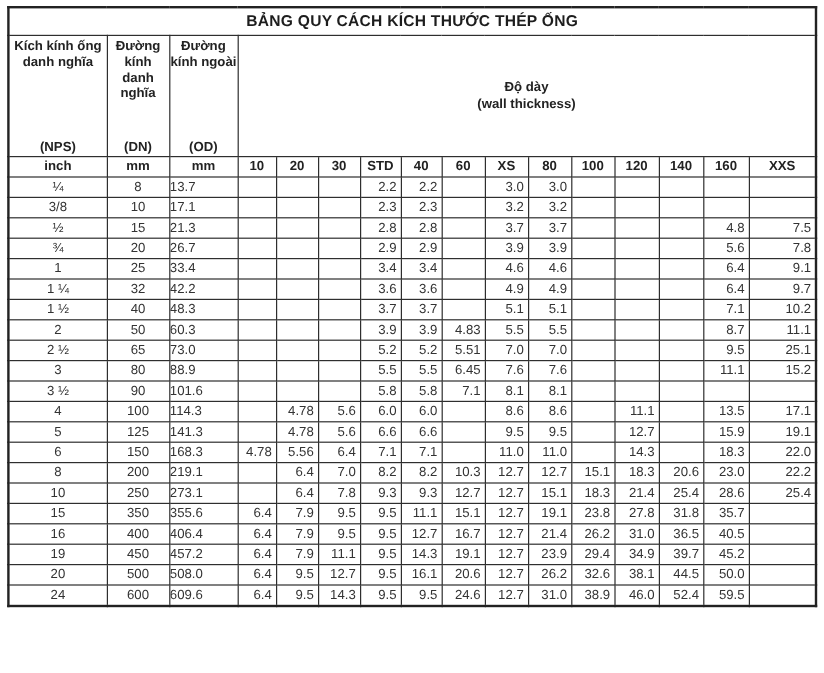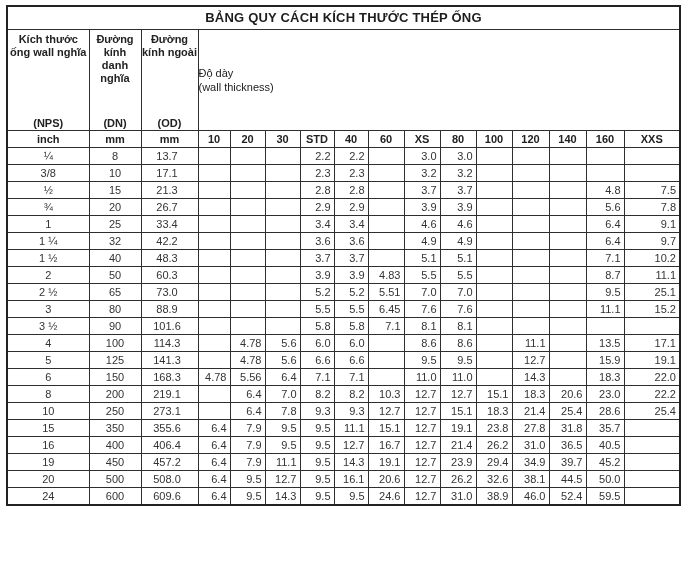--- a/index.html
+++ b/index.html
@@ -7,25 +7,25 @@
   .wrap{position:absolute;left:6px;top:5px;}
   table{border-collapse:collapse;table-layout:fixed;background:#fff;border:2px solid #222;}
   td{border:1px solid #2e2e2e;padding:0;font-size:11px;line-height:16px;height:16px;color:#333;
      white-space:nowrap;overflow:hidden;}
   .title-cell{height:22px;font-weight:bold;font-size:13px;text-align:center;color:#1d1d1d;
      letter-spacing:.2px;vertical-align:middle;}
   .hcell{height:100px;vertical-align:top;font-weight:bold;text-align:center;color:#222;}
   .hflex{display:flex;flex-direction:column;justify-content:space-between;height:97px;padding-top:3px;}
   .hflex .nm{line-height:13px;white-space:normal;}
   .hflex .ab{line-height:13px;}
-  .hthick{vertical-align:middle;font-weight:normal;color:#222;}
+  .hthick{text-align:center;vertical-align:middle;font-weight:bold;color:#222;}
   .hthick div{line-height:14px;}
   .sched{font-weight:bold;text-align:center;color:#222;margin-top:48px;}
   td.ctr{text-align:center;}
-  td.od{text-align:center;padding-right:5px;}
+  td.od{text-align:left;padding-right:5px;}
   td.num{text-align:right;padding-right:3px;}
 </style>
 </head>
 <body>
 
 <div class="wrap">
   <table>
     <colgroup>
       <col style="width:82px">
         <col style="width:52px">
@@ -44,21 +44,21 @@
         <col style="width:38px">
       <col style="width:56px">
     </colgroup>
     <tbody>
       <tr>
         <td class="title-cell" colspan="16">BẢNG QUY CÁCH KÍCH THƯỚC THÉP ỐNG</td>
       </tr>
       <tr>
         <td class="hcell">
           <div class="hflex">
-            <div class="nm">Kích thước ống wall nghĩa</div>
+            <div class="nm">Kích kính ống danh nghĩa</div>
             <div class="ab">(NPS)</div>
           </div>
         </td>
         <td class="hcell">
           <div class="hflex">
             <div class="nm">Đường kính danh nghĩa</div>
             <div class="ab">(DN)</div>
           </div>
         </td>
         <td class="hcell">

